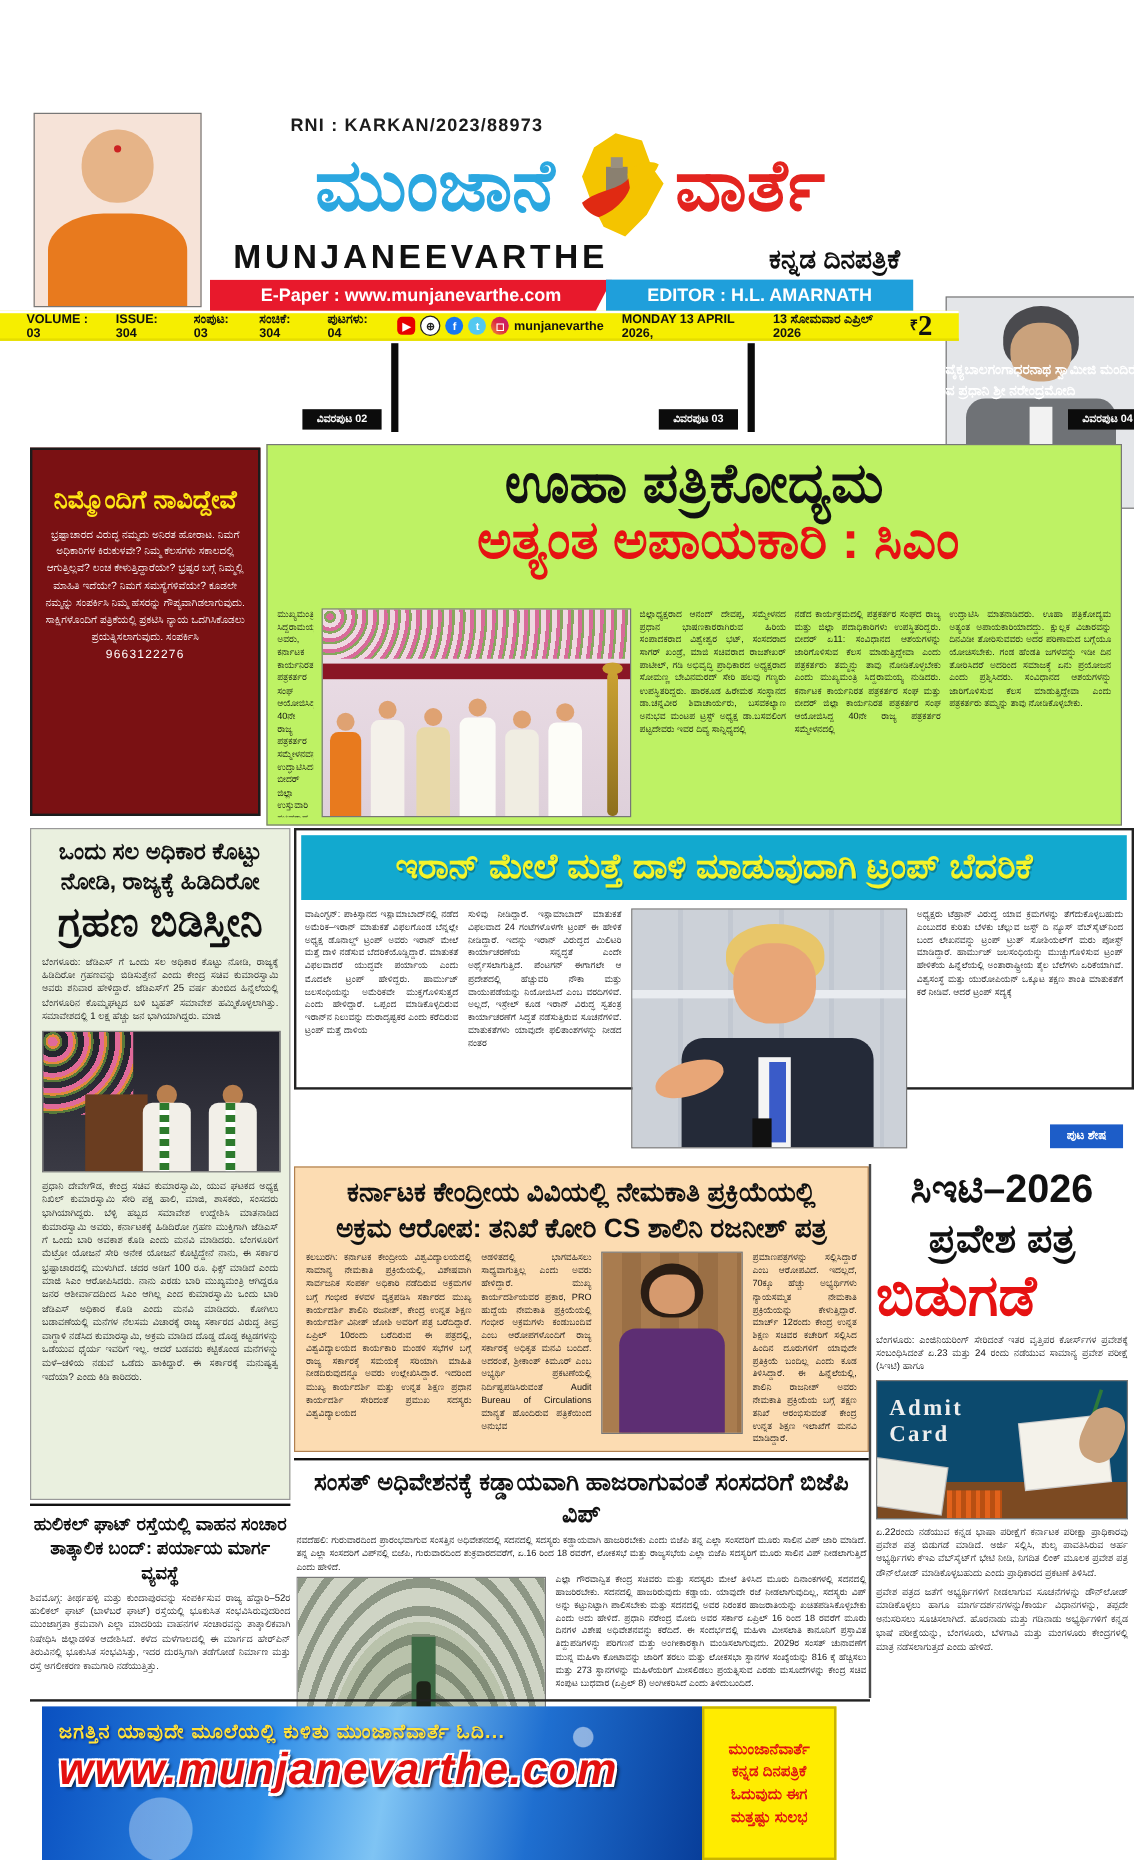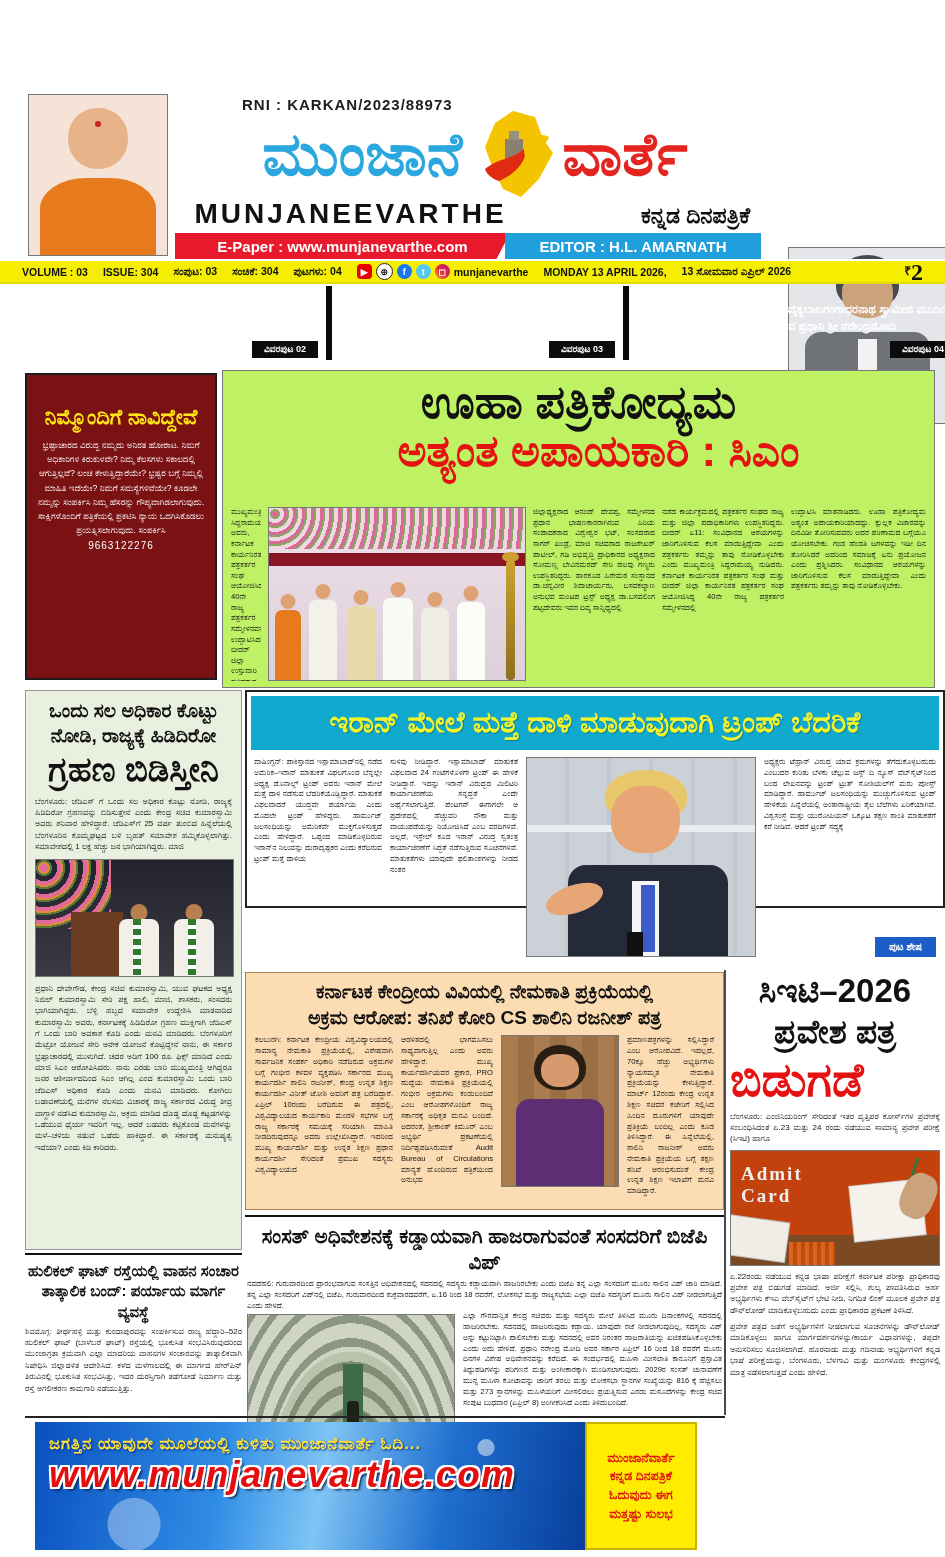--- a/index.html
+++ b/index.html
@@ -91,33 +91,33 @@
   .ph-trump .hair{position:absolute;left:34%;top:6%;width:36%;height:26%;background:#e8c66a;border-radius:50% 50% 40% 40%;}
   .ph-trump .face{position:absolute;left:37%;top:14%;width:30%;height:34%;background:#e8a677;border-radius:45%;}
   .ph-trump .suit{position:absolute;left:18%;bottom:0;width:70%;height:46%;background:#242a38;border-radius:18px 18px 0 0;}
   .ph-trump .shirt{position:absolute;left:46%;bottom:0;width:12%;height:38%;background:#f4f4f4;}
   .ph-trump .tie{position:absolute;left:50%;bottom:2%;width:6%;height:34%;background:#3a5bc8;}
   .ph-trump .hand{position:absolute;left:8%;bottom:22%;width:26%;height:14%;background:#e8a677;border-radius:50%;transform:rotate(-18deg);}
   .ph-trump .mic{position:absolute;left:44%;bottom:0;width:7%;height:12%;background:#111;}
   .moretag{position:absolute;right:0;bottom:0;color:#fff;font-size:10px;font-weight:bold;padding:3px 14px;}
   
   .csbox{border:1px solid #b08050;box-sizing:border-box;padding:6px 9px;}
-  .csbox .h{font-size:19px;font-weight:bold;text-align:center;line-height:1.35;}
+  .csbox .h{font-size:22px;font-weight:bold;text-align:center;line-height:1.35;}
   .csrow{display:flex;gap:8px;margin-top:5px;font-size:7.6px;line-height:1.42;}
   .csrow .c1{width:138px;}  .csrow .c2{width:92px;}  .csrow .c3{flex:1;}
   .ph-official{width:116px;height:150px;flex:0 0 auto;
      background:repeating-linear-gradient(90deg,#a97c4f 0 16px,#9a6f45 16px 32px);}
   .ph-official .hr{position:absolute;left:28%;top:6%;width:44%;height:30%;background:#2a1d14;border-radius:50% 50% 45% 45%;}
   .ph-official .fc{position:absolute;left:34%;top:12%;width:32%;height:22%;background:#d69a6e;border-radius:46%;}
   .ph-official .sr{position:absolute;left:12%;bottom:0;width:76%;height:58%;background:#5d2e73;border-radius:14px 14px 0 0;}
   
   .cetcol{background:#fff;box-sizing:border-box;padding:2px 2px;}
   .cetcol .t1{font-size:33px;font-weight:bold;text-align:center;line-height:1.25;}
   .cetcol .t3{font-size:47px;font-weight:bold;text-align:left;line-height:1.15;}
-  .ph-admit{width:100%;height:116px;background:#c2410c;margin:5px 0;box-sizing:border-box;}
+  .ph-admit{width:100%;height:116px;background:#0c4a6e;margin:5px 0;box-sizing:border-box;}
   .ph-admit .lbl{position:absolute;left:10px;top:12px;color:#eee;font-size:19px;font-weight:bold;
                  font-family:"Liberation Serif",serif;letter-spacing:2px;line-height:1.2;}
   .ph-admit .desk{position:absolute;left:0;right:0;bottom:0;height:26%;background:#7c4a22;}
   .ph-admit .grid{position:absolute;left:28%;bottom:0;width:22%;height:20%;
      background:repeating-linear-gradient(90deg,#e2621b 0 4px,#b84f12 4px 8px);}
   .ph-admit .paper{position:absolute;right:8%;top:28%;width:34%;height:48%;background:#f4f2ea;transform:rotate(-6deg);
      box-shadow:0 0 0 1px #ccc;}
   .ph-admit .sheet{position:absolute;left:-6px;bottom:6%;width:30%;height:34%;background:#efede4;transform:rotate(8deg);box-shadow:0 0 0 1px #bbb;}
   .ph-admit .hand{position:absolute;right:2%;top:20%;width:16%;height:40%;background:#caa27c;border-radius:40%;transform:rotate(24deg);}
   .ph-admit .pencil{position:absolute;right:13%;top:6%;width:3px;height:42%;background:#2d7a3a;transform:rotate(18deg);}
@@ -188,21 +188,21 @@
   <div class="abs band" style="left: 505px; top: 233px; width: 256px; background-color: rgb(31, 159, 219);">EDITOR : H.L. AMARNATH</div>
 
   <div class="abs ph ph-dks" style="left:788px;top:85px;width:157px;height:175px;">
     <div class="hr2"></div>
     <div class="fc2"></div>
     <div class="coat"></div>
     <div class="shirt2"></div>
     <div class="mic2"></div>
   </div>
 
-  <div class="abs infobar" style="left:0;top:259px;width:945px;box-sizing:border-box;">
+  <div class="abs infobar" style="left:0;top:259px;width:799px;box-sizing:border-box;">
     <span>VOLUME : 03</span>
     <span>ISSUE: 304</span>
     <span>ಸಂಪುಟ: 03</span>
     <span>ಸಂಚಿಕೆ: 304</span>
     <span>ಪುಟಗಳು: 04</span>
     <span class="soc">
       <span class="sic" style="background:#e70000;border-radius:4px;">▶</span>
       <span class="sic" style="background:#fff;color:#222;border:1px solid #222;">⊕</span>
       <span class="sic" style="background:#1877f2;">f</span>
       <span class="sic" style="background:#53c8f0;">t</span>

